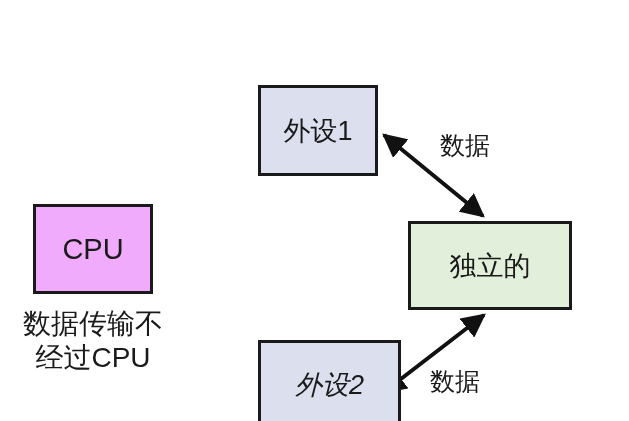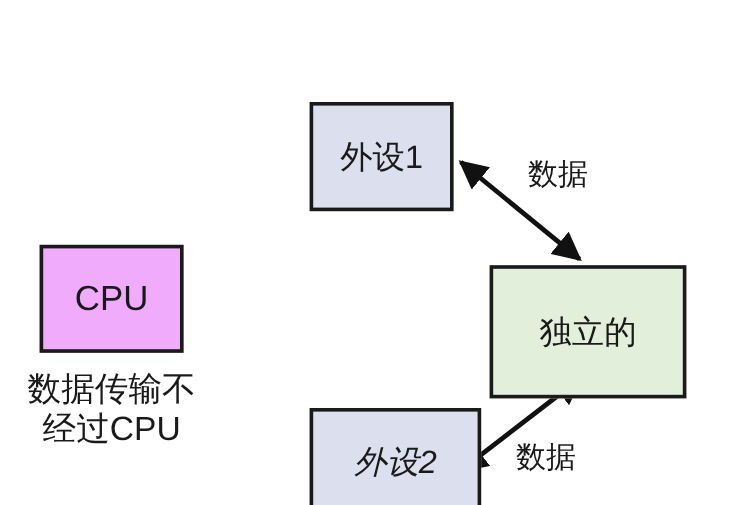--- a/index.html
+++ b/index.html
@@ -25,21 +25,21 @@
     flex-direction: column;
     align-items: center;
     justify-content: center;
     text-align: center;
     font-size: 27px;
     line-height: 36px;
     color: #1a1a1a;
   }
   .box-peripheral1 { left: 258px; top: 37px;  width: 120px; height: 91px; }
   .box-cpu         { left: 33px;  top: 156px; width: 120px; height: 90px; font-size: 29px; }
-  .box-dma         { left: 408px; top: 173px; width: 164px; height: 111px; }
+  .box-dma         { left: 408px; top: 173px; width: 164px; height: 89px; }
   .box-peripheral2 { left: 258px; top: 292px; width: 143px; height: 89px; font-style: italic; }
   .edge-label {
     position: absolute;
     width: 90px;
     font-size: 25px;
     line-height: 26px;
     color: #1a1a1a;
   }
   .edge-label-top    { left: 440px; top: 84px; }
   .edge-label-bottom { left: 430px; top: 320px; }

